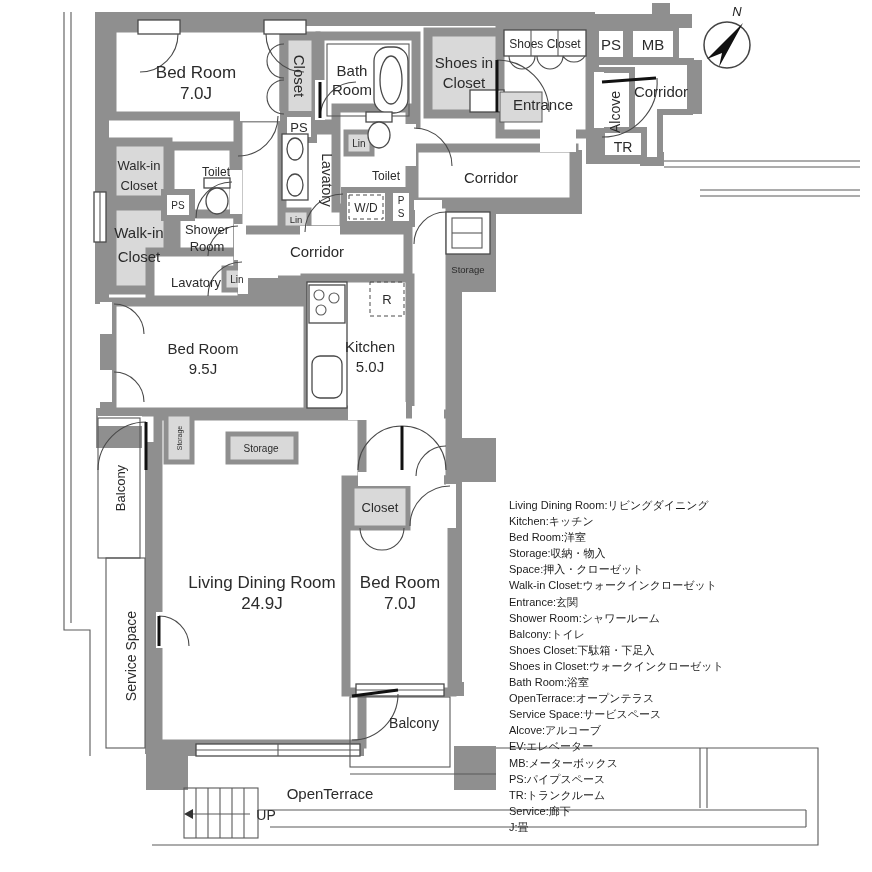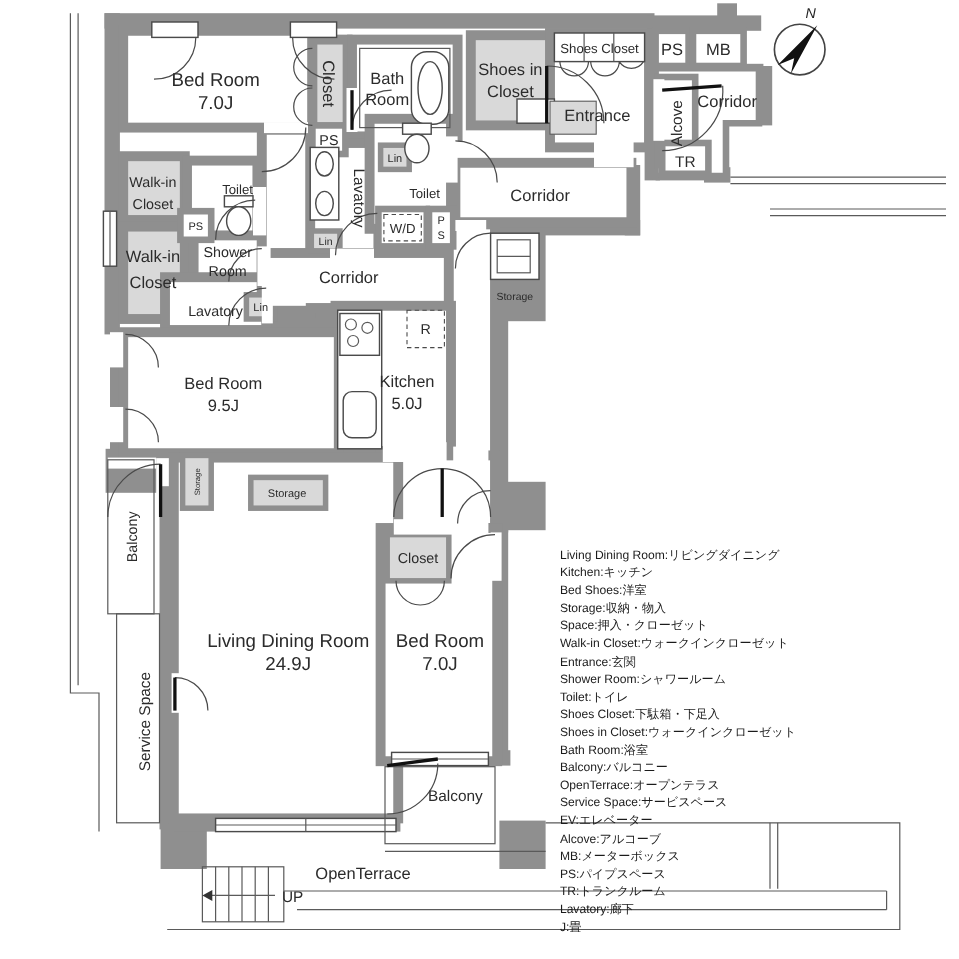--- a/index.html
+++ b/index.html
@@ -274,34 +274,33 @@
   <g>
     <circle cx="727" cy="45" r="23" fill="#fff" stroke="#444" stroke-width="1.5"></circle>
     <path d="M743,23 L707,59 L722,53 L719,67 Z" fill="#111"></path>
     <text x="737" y="16" font-size="13" font-style="italic" fill="#222" text-anchor="middle">N</text>
   </g>
 </svg>
 
 <div id="legend">
   <div>Living Dining Room:リビングダイニング</div>
   <div>Kitchen:キッチン</div>
-  <div>Bed Shoes:洋室</div>
+  <div>Bed Room:洋室</div>
   <div>Storage:収納・物入</div>
   <div>Space:押入・クローゼット</div>
   <div>Walk-in Closet:ウォークインクローゼット</div>
   <div>Entrance:玄関</div>
   <div>Shower Room:シャワールーム</div>
-  <div>Toilet:トイレ</div>
+  <div>Balcony:トイレ</div>
   <div>Shoes Closet:下駄箱・下足入</div>
   <div>Shoes in Closet:ウォークインクローゼット</div>
   <div>Bath Room:浴室</div>
-  <div>Balcony:バルコニー</div>
   <div>OpenTerrace:オープンテラス</div>
   <div>Service Space:サービスペース</div>
+  <div>Alcove:アルコーブ</div>
   <div>EV:エレベーター</div>
-  <div>Alcove:アルコーブ</div>
   <div>MB:メーターボックス</div>
   <div>PS:パイプスペース</div>
   <div>TR:トランクルーム</div>
-  <div>Lavatory:廊下</div>
+  <div>Service:廊下</div>
   <div>J:畳</div>
 </div>
 </div>
 
 </body></html>

